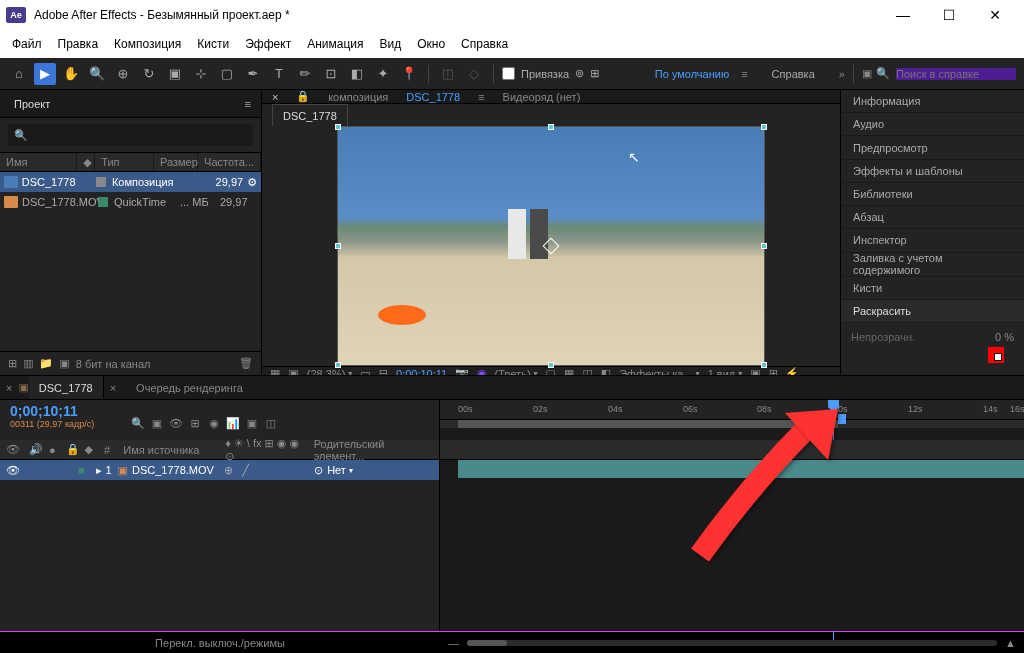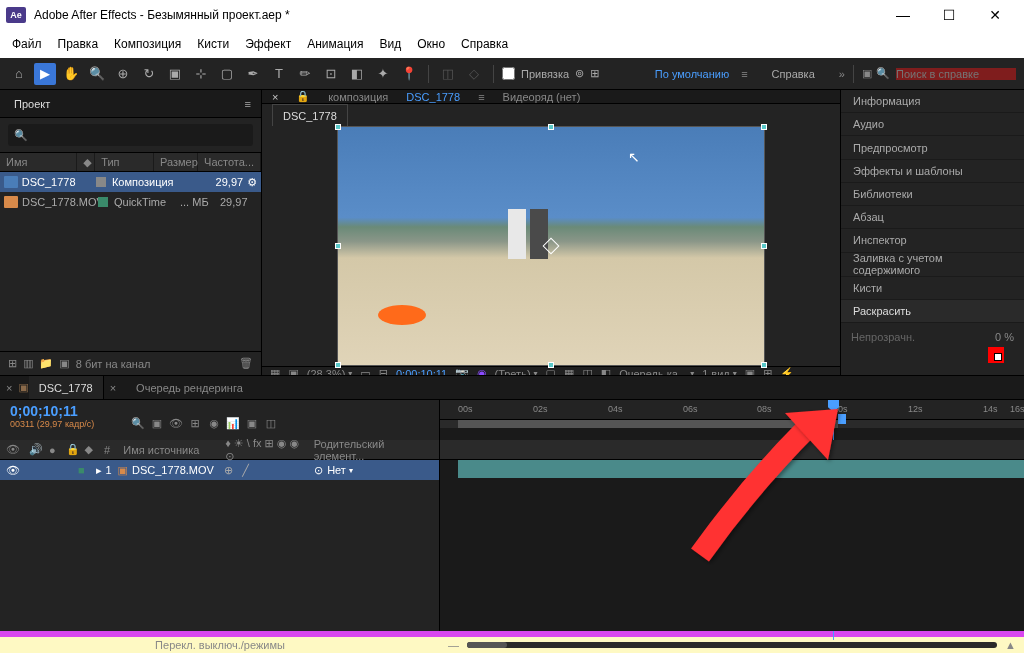--- a/index.html
+++ b/index.html
@@ -12,21 +12,21 @@
 .menubar{height:28px;background:#fff;display:flex;align-items:center;padding:0 4px;color:#000}
 .menubar span{padding:0 8px;font-size:12px;cursor:pointer}
 .toolbar{height:32px;background:#232323;display:flex;align-items:center;padding:0 8px;gap:4px;border-bottom:1px solid #000}
 .tool{width:22px;height:22px;display:flex;align-items:center;justify-content:center;color:#aaa;border-radius:2px;font-size:13px}
 .tool.active{background:#3a77d8;color:#fff}
 .tsep{width:1px;height:18px;background:#444;margin:0 4px}
 .toolflex{flex:1}
 .snap{display:flex;align-items:center;gap:6px;color:#aaa}
 .modebtn{color:#4a9eff;padding:0 8px}
 .search{display:flex;align-items:center;gap:6px;color:#888}
-.search input{background:#7f1d1d;border:none;color:#aaa;outline:none;width:120px}
+.search input{background:#4c1d95;border:none;color:#aaa;outline:none;width:120px}
 .midrow{flex:1;display:flex;min-height:0}
 .projpanel{width:262px;background:#232323;display:flex;flex-direction:column;border-right:1px solid #000}
 .panelhead{height:28px;display:flex;align-items:center;padding:0 10px;color:#aaa;background:#1a1a1a;border-bottom:1px solid #000}
 .panelhead .tab{padding:0 4px;color:#ddd}
 .projinfo{padding:8px 10px;display:flex;gap:8px}
 .projthumb{width:72px;height:46px;background:linear-gradient(#4a7db8 40%,#8a9688 55%,#d4c8a8);position:relative;border:1px solid #000}
 .projthumb::after{content:'';position:absolute;left:30px;top:26px;width:4px;height:8px;background:#333}
 .projmeta{font-size:10px;line-height:1.4;color:#aaa}
 .projmeta .nm{color:#ddd}
 .projsearch{margin:6px 8px;height:22px;background:#1a1a1a;border-radius:3px;display:flex;align-items:center;padding:0 6px;color:#888}
@@ -89,21 +89,21 @@
 .wend{position:absolute;top:14px;left:398px;width:8px;height:10px;background:#4a9eff}
 .tlrows{flex:1;display:flex}
 .tlrleft{width:440px;background:#232323;border-right:1px solid #000}
 .tlrhdr{height:20px;display:flex;align-items:center;background:#2a2a2a;border-bottom:1px solid #000;font-size:10px;color:#888;padding:0 6px;gap:6px}
 .tlrrow{height:20px;display:flex;align-items:center;padding:0 6px;font-size:10px;color:#aaa;gap:4px}
 .tlrrow.sel{background:#3a5a8a;color:#fff}
 .tlrright{flex:1;position:relative;background:#1a1a1a}
 .tlrhdrr{height:20px;background:#2a2a2a;border-bottom:1px solid #000}
 .clip{position:absolute;top:20px;left:18px;width:568px;height:18px;background:#4a8a8a}
 .arrow{position:absolute;left:690px;top:405px;width:160px;height:160px;pointer-events:none;z-index:100}
-.tlfoot{height:22px;display:flex;align-items:center;background:#fef9c3;border-top:6px solid #d946ef;font-size:10px;color:#888}
+.tlfoot{height:22px;display:flex;align-items:center;background:#000000;border-top:1px solid #d946ef;font-size:10px;color:#888}
 .tlfoot .l{width:440px;text-align:center}
 .tlfoot .r{flex:1;display:flex;align-items:center;padding:0 8px;gap:8px}
 .zoom{flex:1;height:6px;background:#2a2a2a;border-radius:3px;position:relative}
 .zoom::after{content:'';position:absolute;left:0;width:40px;height:6px;background:#555;border-radius:3px}
 </style>
 </head>
 <body>
 
 <div class="titlebar">
   <div class="logo">Ae</div>
@@ -244,21 +244,21 @@
       <span>▭</span>
       <span>⊟</span>
       <span class="tc">0;00;10;11</span>
       <span>📷</span>
       <span style="color:#8a4aff">◉</span>
       <span class="drop">(Треть)</span>
       <span>▢</span>
       <span>▦</span>
       <span>◫</span>
       <span>◧</span>
-      <span class="drop">Очередь ка...</span>
+      <span class="drop">Эффекты ка...</span>
       <span class="drop">1 вид</span>
       <span>▣</span>
       <span>⊞</span>
       <span>⚡</span>
     </div>
   </div>
 
   <div class="rightpanel">
     <div class="ritem">Информация</div>
     <div class="ritem">Аудио</div>

